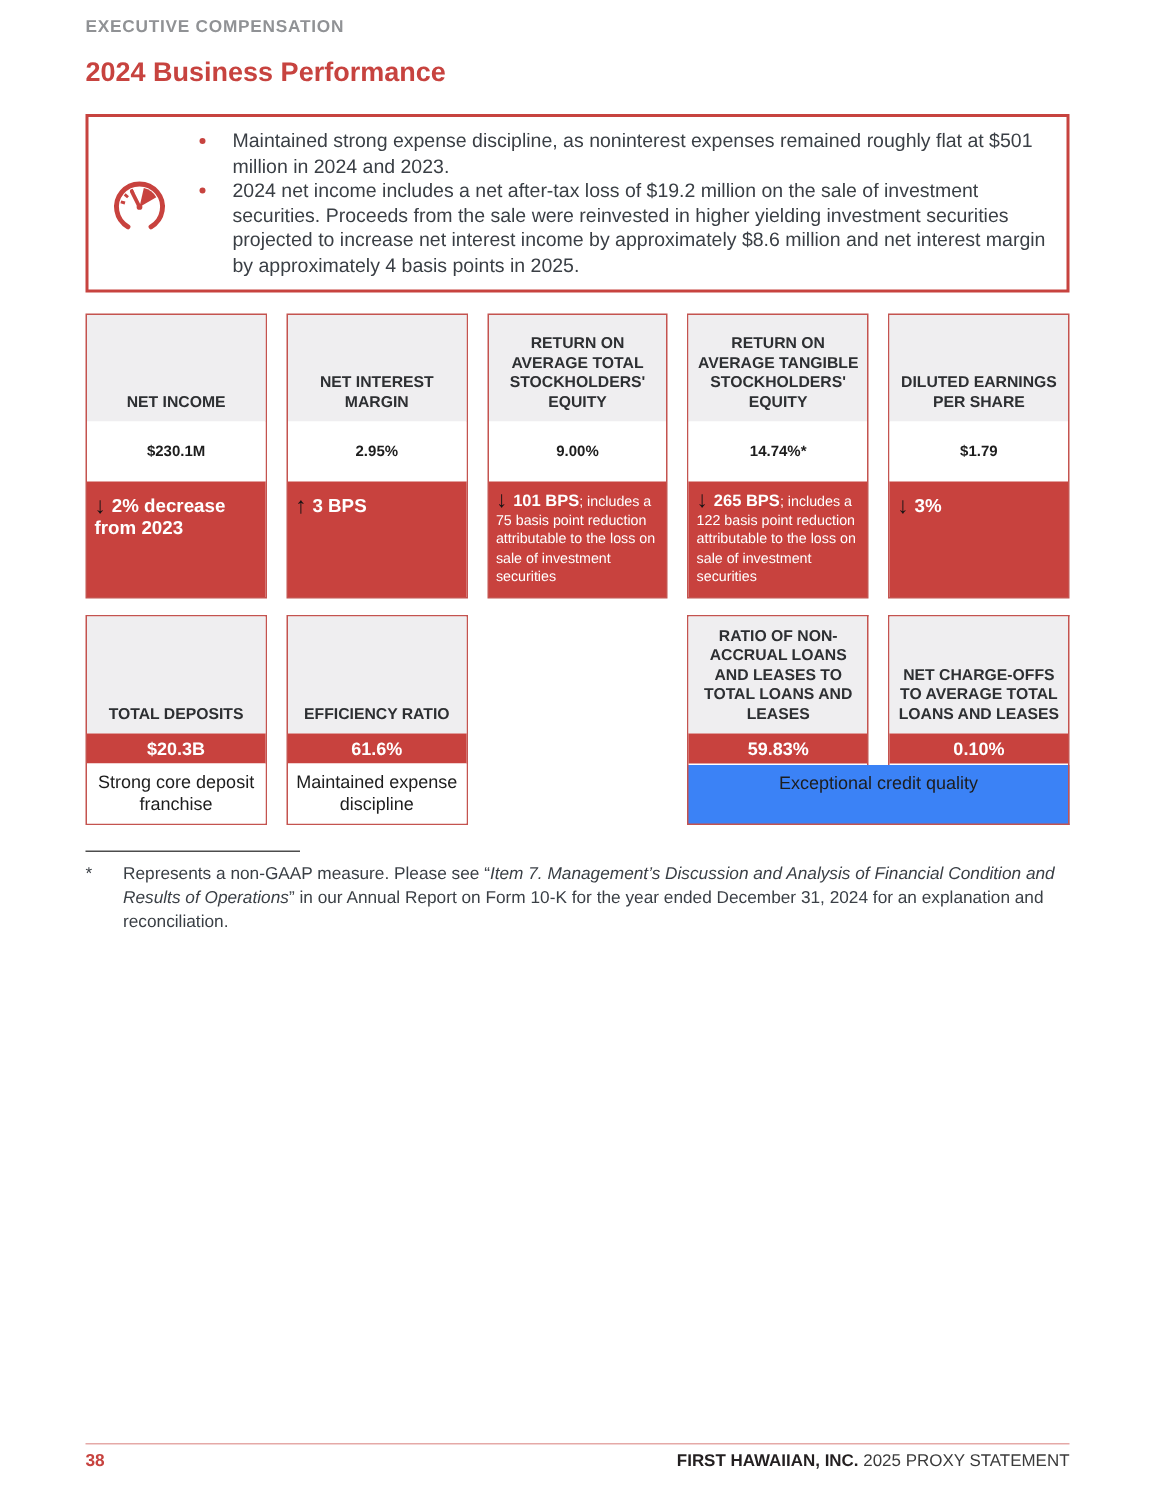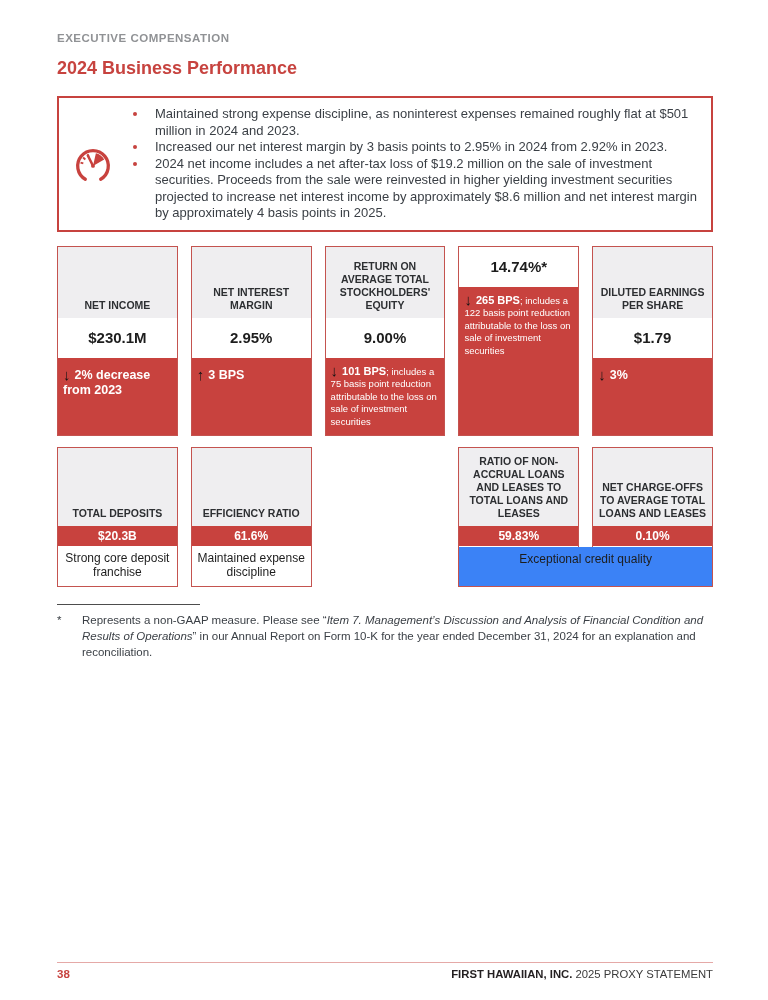--- a/index.html
+++ b/index.html
@@ -1,21 +1,21 @@
 <!DOCTYPE html>
 <html><head>
 <meta charset="utf-8">
 <style>
   * { margin:0; padding:0; box-sizing:border-box; }
   html,body { background:#ffffff; }
   .page {
     position:relative; width:768px; height:1000px; background:#fff;
     font-family:"Liberation Sans", sans-serif; color:#1d1d1d; overflow:hidden;
   }
-  .content { padding:32px 55px 0 57px; }
+  .content { padding:12px 55px 0 57px; }
 
   .eyebrow { font-size:11.5px; font-weight:bold; letter-spacing:0.5px; color:#909295; }
   .doc-title { margin-top:14px; font-size:18px; font-weight:bold; color:#c7433f; }
 
   
   .highlight-box {
     margin-top:17px; border:2px solid #c7433f; min-height:117px;
     display:flex; align-items:center; padding:8px 8px 8px 8px;
   }
   .hl-icon-col { width:52px; flex:none; display:flex; justify-content:center; align-items:center; }
@@ -38,21 +38,21 @@
   .card-head {
     background:#efeef0; display:flex; flex-direction:column; justify-content:flex-end;
     align-items:center; text-align:center; font-size:10.5px; font-weight:bold; color:#2d2f32;
     line-height:13px; padding:3px 3px 6px 3px;
   }
   .r1 .card-head { height:71px; }
   .r2 .card-head, .r2top .card-head { height:78px; }
 
   .card-value {
     height:40px; display:flex; align-items:center; justify-content:center;
-    font-size:15px; font-weight:bold; color:#1d1d1d; background:#fff;
+    font-size:10px; font-weight:bold; color:#1d1d1d; background:#fff;
   }
   .card-change {
     flex:1; background:#c8423e; color:#fff; text-align:left;
     padding:9px 5px 4px 5px; font-size:12.5px; font-weight:bold; line-height:15px;
   }
   .card-change.small { font-size:9.5px; font-weight:normal; line-height:12.5px; padding-top:7px; }
   .card-change.small .chg-bold { font-size:11px; font-weight:bold; }
   .arrow { font-weight:bold; color:#141414; font-size:15px; margin-right:4px; vertical-align:-1px; }
 
   .card-band {
@@ -104,21 +104,20 @@
           <line x1="13.9" y1="23.3" x2="11.0" y2="22.5" stroke="#c8423e" stroke-width="2"></line>
           <line x1="16.0" y1="19.3" x2="13.7" y2="17.3" stroke="#c8423e" stroke-width="2"></line>
           <line x1="19.6" y1="16.5" x2="18.3" y2="13.8" stroke="#c8423e" stroke-width="2"></line>
           <path d="M24,26 L27.0,12.9 A13.5,13.5 0 0 1 35.7,19.3 Z" fill="#c8423e"></path>
           <line x1="24" y1="26" x2="18.6" y2="15.2" stroke="#c8423e" stroke-width="2.6" stroke-linecap="round"></line>
           <circle cx="24" cy="26" r="2" fill="#c8423e"></circle>
         </svg>
       </div>
       <div class="hl-bullets">
         <div class="bullet-item"><span class="dot"></span><span>Maintained strong expense discipline, as noninterest expenses remained roughly flat at $501 million in 2024 and 2023.</span></div>
-        <div class="bullet-item"><span class="dot"></span><span>Increased our net interest margin by 3 basis points to 2.95% in 2024 from 2.92% in 2023.</span></div>
         <div class="bullet-item"><span class="dot"></span><span>2024 net income includes a net after-tax loss of $19.2 million on the sale of investment securities. Proceeds from the sale were reinvested in higher yielding investment securities projected to increase net interest income by approximately $8.6 million and net interest margin by approximately 4 basis points in 2025.</span></div>
       </div>
     </div>
 
     <div class="metrics row1">
 
       <div class="card r1">
         <div class="card-head">NET INCOME</div>
         <div class="card-value">$230.1M</div>
         <div class="card-change">
@@ -136,20 +135,21 @@
 
       <div class="card r1">
         <div class="card-head">RETURN ON AVERAGE TOTAL STOCKHOLDERS' EQUITY</div>
         <div class="card-value">9.00%</div>
         <div class="card-change small">
           <span class="arrow">↓</span><span class="chg-bold">101 BPS</span><span class="chg-rest">; includes a 75 basis point reduction attributable to the loss on sale of investment securities</span>
         </div>
       </div>
 
       <div class="card r1">
+        <div class="card-head">RETURN ON AVERAGE TANGIBLE STOCKHOLDERS' EQUITY</div>
         <div class="card-value">14.74%*</div>
         <div class="card-change small">
           <span class="arrow">↓</span><span class="chg-bold">265 BPS</span><span class="chg-rest">; includes a 122 basis point reduction attributable to the loss on sale of investment securities</span>
         </div>
       </div>
 
       <div class="card r1">
         <div class="card-head">DILUTED EARNINGS PER SHARE</div>
         <div class="card-value">$1.79</div>
         <div class="card-change">

